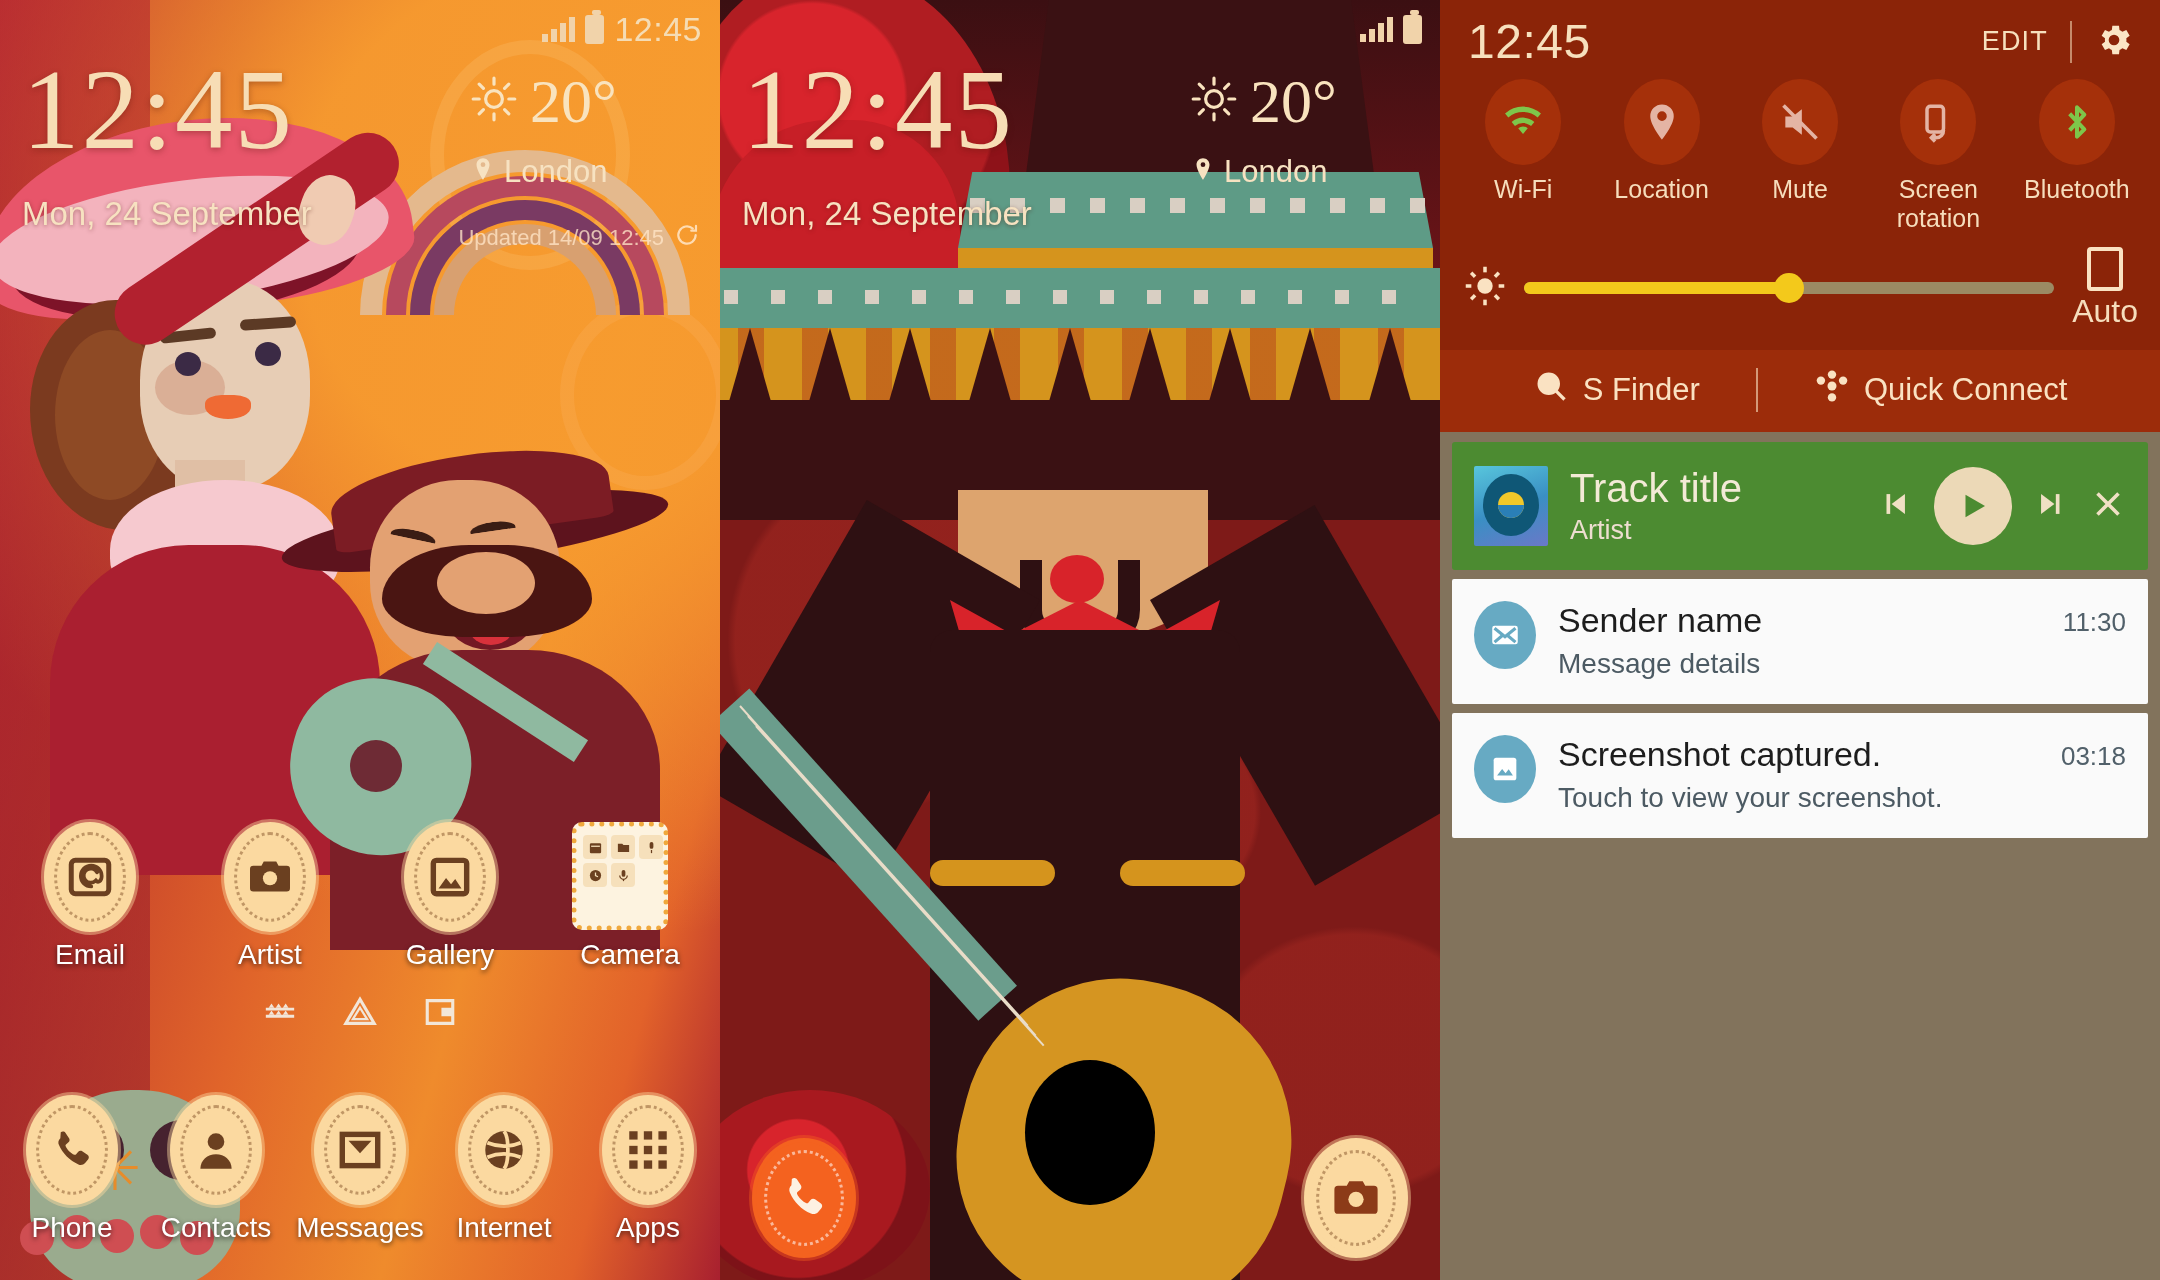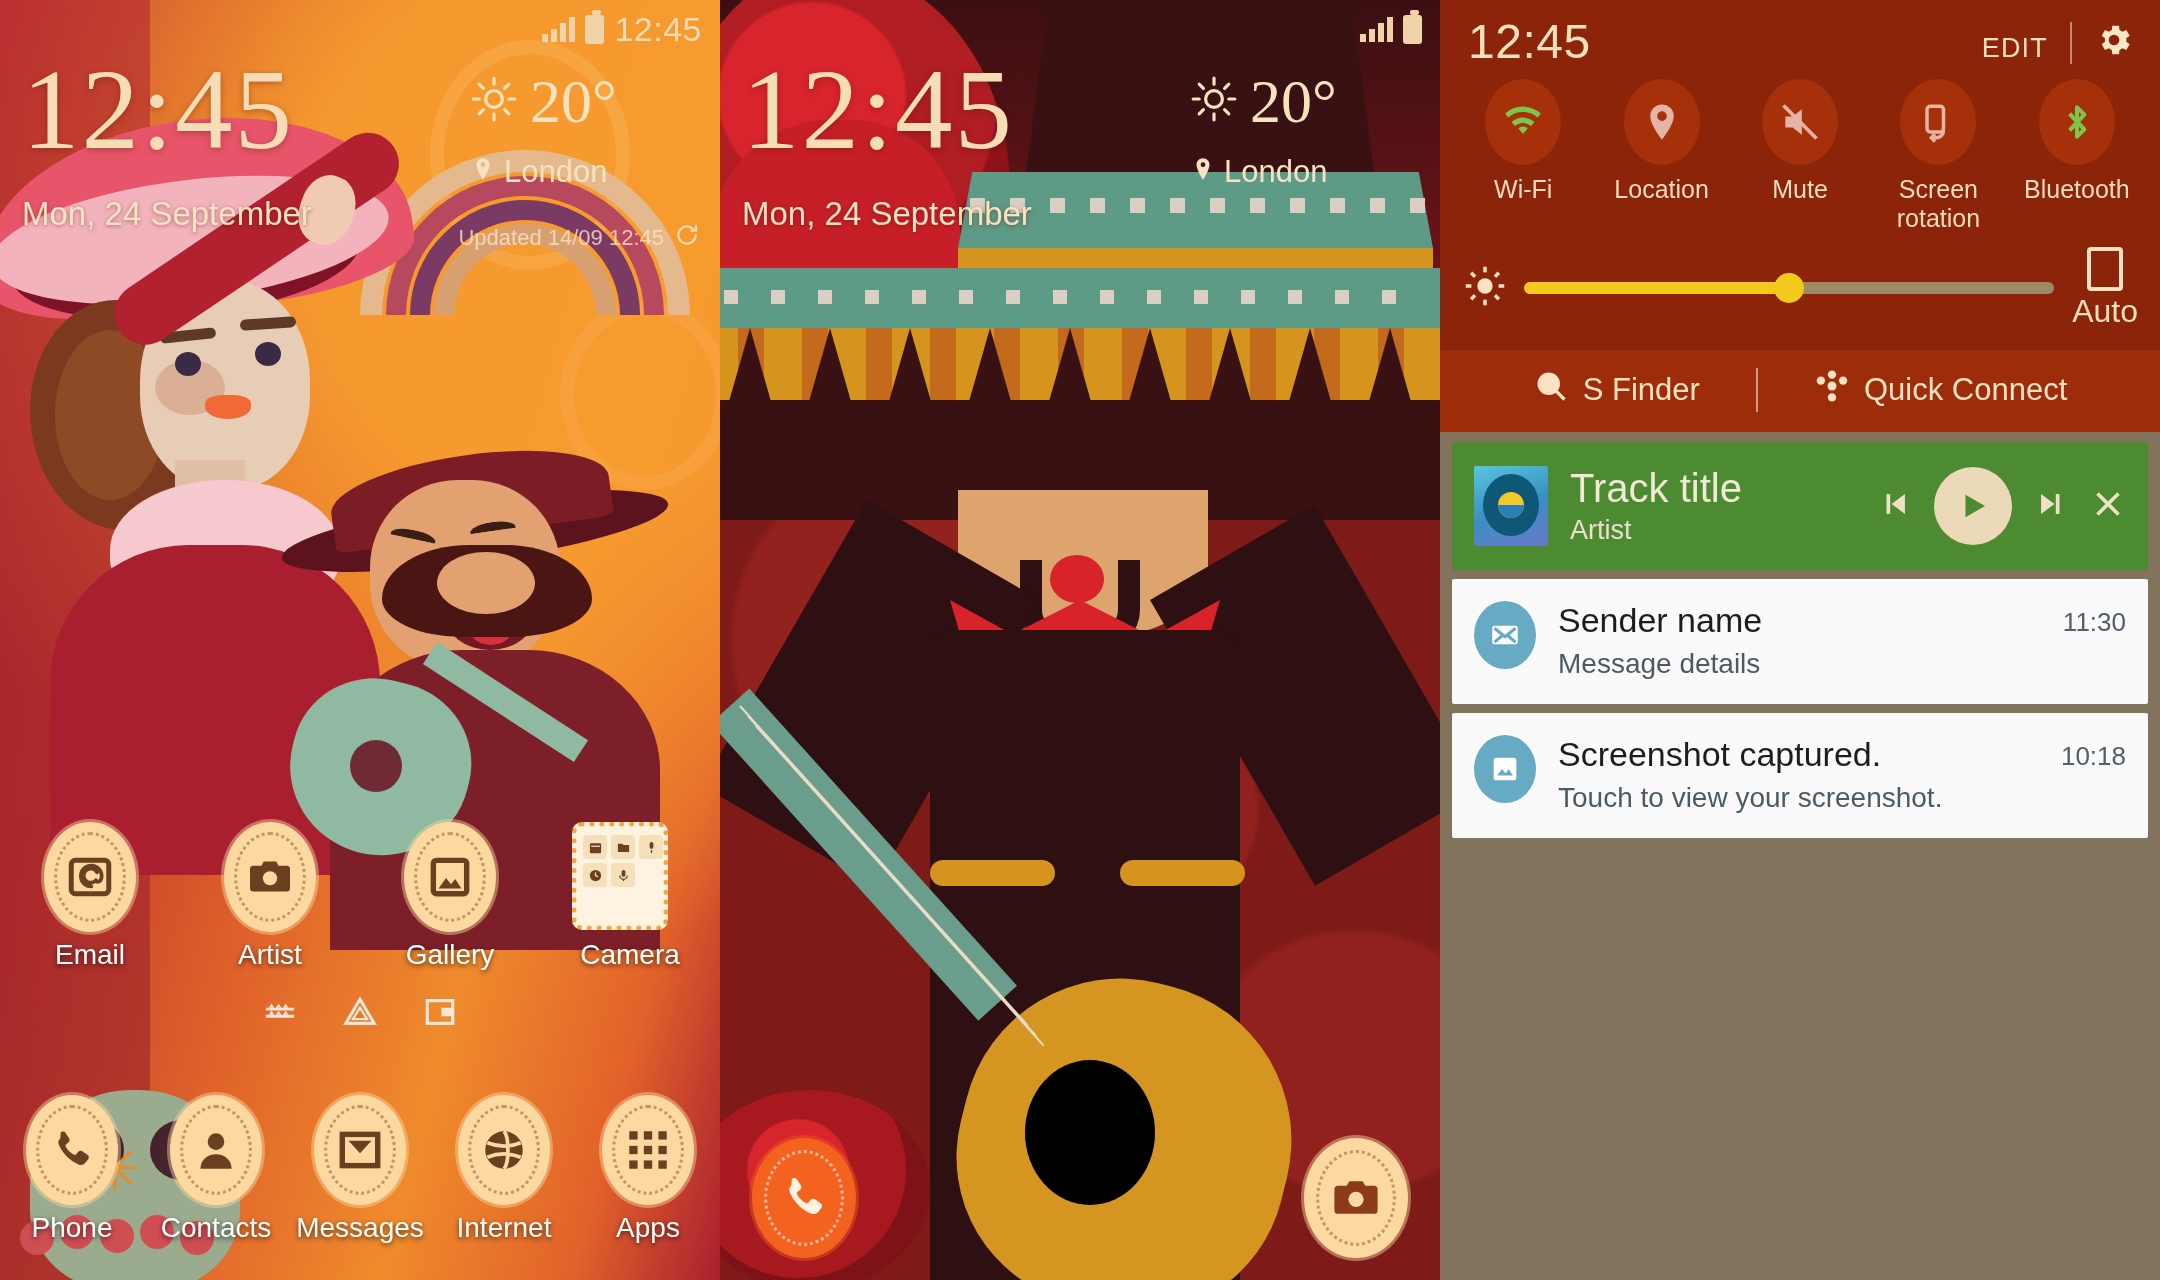--- a/index.html
+++ b/index.html
@@ -203,21 +203,21 @@
   .lk-sc-phone svg { fill:#fdf1e2; width:54px; height:54px; position:relative; z-index:2;}
   .lk-sc-cam { right:36px; background:#fbd9a0; box-shadow:0 0 0 4px #fbd9a0, 0 0 0 7px rgba(251,217,160,.45);}
   .lk-sc-cam::after{content:""; position:absolute; inset:8px; border:3px dotted rgba(120,70,30,.45); border-radius:50%;}
   .lk-sc-cam svg { fill:#8c3b18; width:54px; height:54px; position:relative; z-index:2;}
 
   
   .panel-notif { position:relative; width:720px; height:1280px; background:#82735c; overflow:hidden; }
   .nt-quickarea { background:#8b2408; }
   .nt-top { display:flex; align-items:center; justify-content:space-between; padding:14px 26px 4px 28px; }
   .nt-time { font-size:48px; color:#f7e0bd; letter-spacing:.5px; }
-  .nt-topright { display:flex; align-items:flex-end; gap:22px; }
+  .nt-topright { display:flex; align-items:center; gap:22px; }
   .nt-edit { font-size:27px; color:#f7e0bd; letter-spacing:1.2px; }
   .nt-vdiv { width:2px; height:42px; background:rgba(247,224,189,.55); }
   .nt-gear svg { width:40px; height:40px; fill:#fbe6c6; }
 
   .nt-toggles { display:flex; padding:6px 14px 4px 14px; }
   .nt-tog { flex:1; display:flex; flex-direction:column; align-items:center; }
   .nt-tog-ic { width:76px; height:86px; border-radius:50%; background:#a5300a;
                display:flex; align-items:center; justify-content:center; }
   .nt-tog-ic svg { width:44px; height:44px; }
   .nt-tog-lb { margin-top:10px; font-size:25px; color:#f6ddbc; text-align:center; line-height:1.15; }
@@ -806,17 +806,17 @@
       <div class="nt-card-ic">
         <svg viewBox="0 0 24 24">
             <rect x="4" y="4" width="16" height="16" rx="1.8" fill="#fff"></rect>
             <path d="M6.4 16.6l3.6-4.6 2.4 3 2.2-2.8 3 4.4z" fill="#67aac3"></path>
           </svg>
       </div>
       <div class="nt-card-body">
         <div class="nt-card-title">Screenshot captured.</div>
         <div class="nt-card-sub">Touch to view your screenshot.</div>
       </div>
-      <div class="nt-card-time">10:18</div>
+      <div class="nt-card-time">03:18</div>
     </div>
 
   </div>
 </div>
 
 </body></html>

